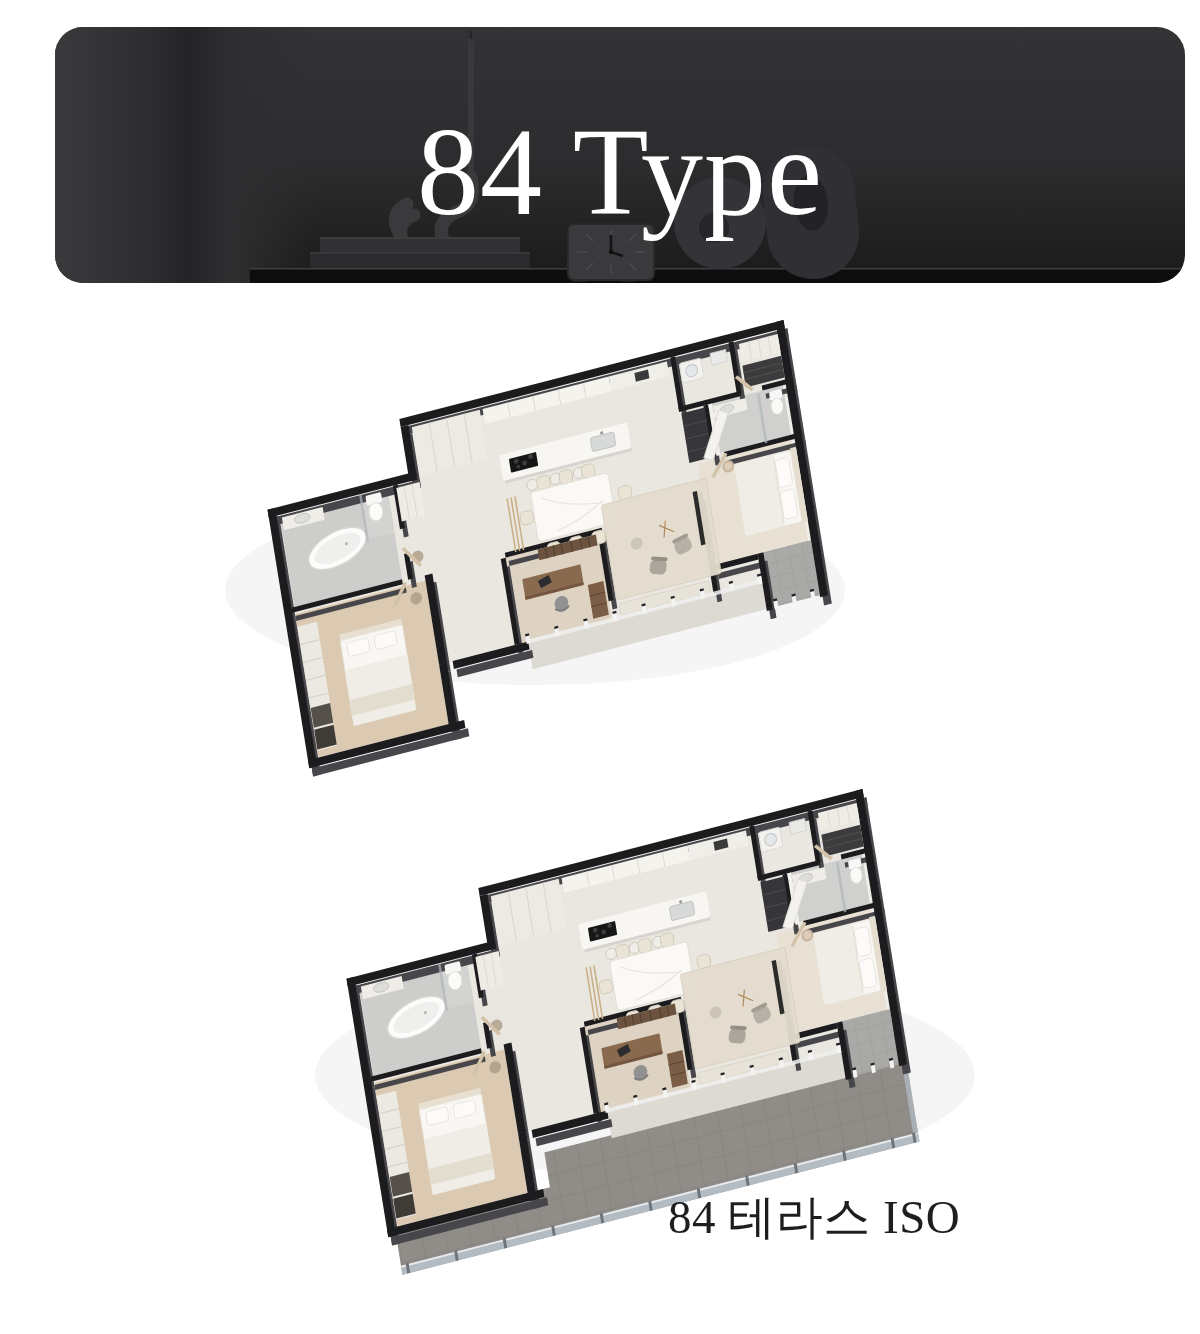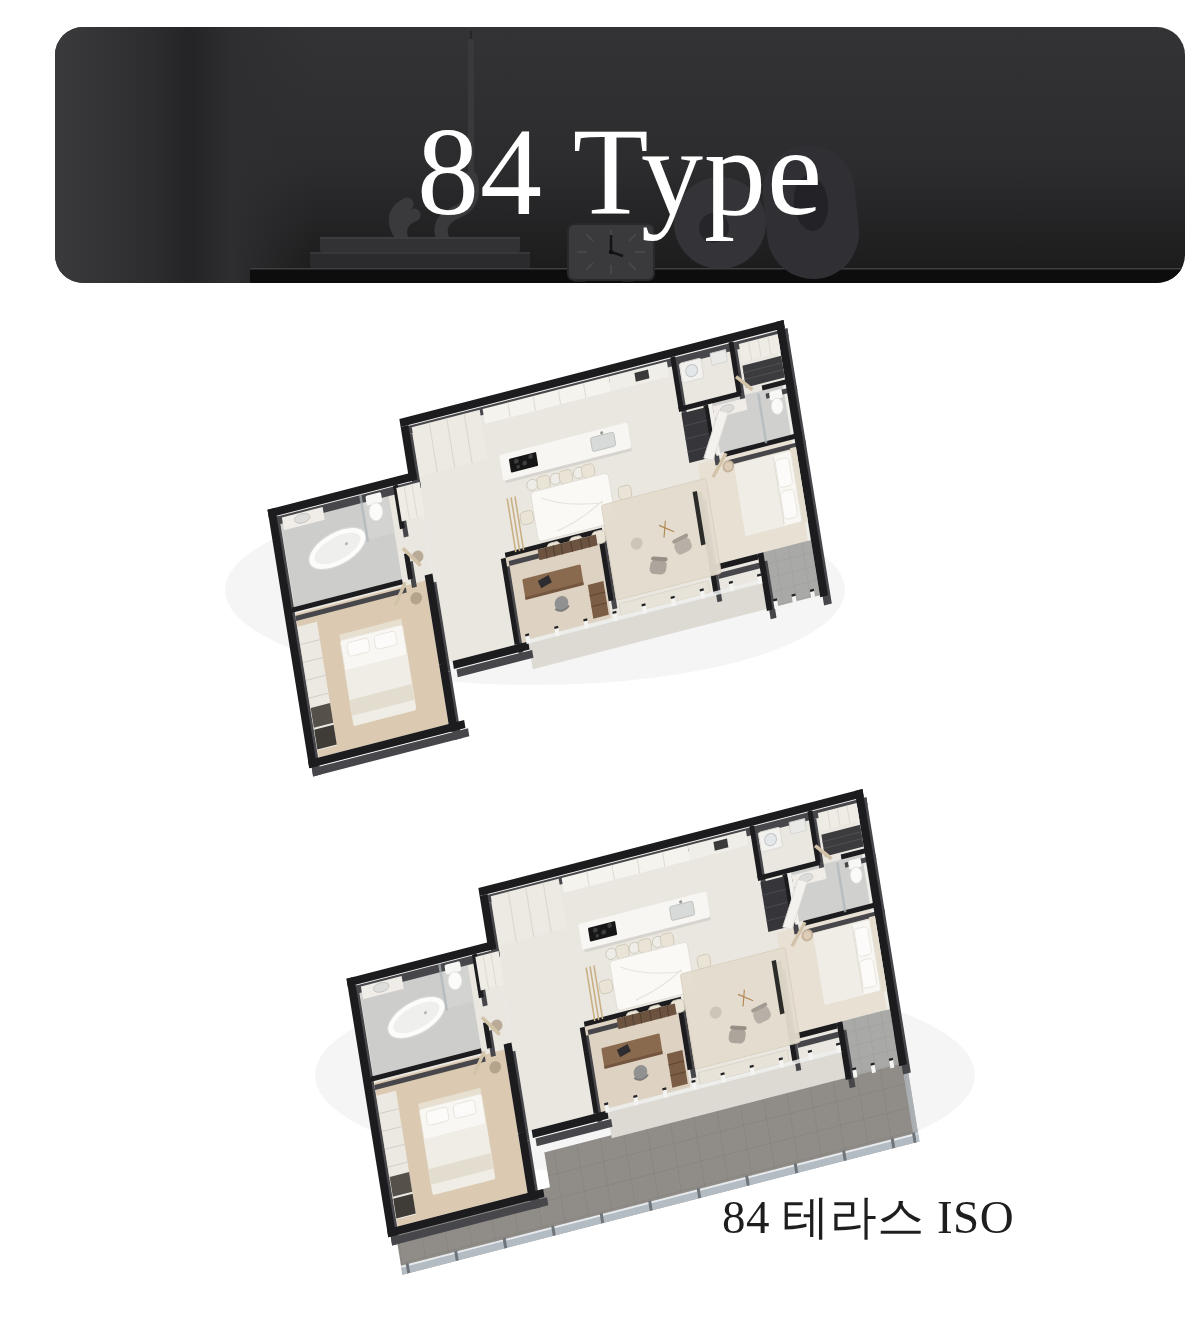--- a/index.html
+++ b/index.html
@@ -8,21 +8,21 @@
   
   .banner{position:absolute;left:35px;top:27px;width:1130px;height:256px;border-radius:28px;
           background:linear-gradient(180deg,#333335 0%,#2c2c2e 55%,#1a1a1b 100%);overflow:hidden;}
   .banner::before{content:"";position:absolute;inset:0;
           background:linear-gradient(90deg,#3a3a3c 0px,#343436 45px,#2d2d2f 95px,#242426 135px,#2e2e30 175px,rgba(0,0,0,0) 260px);}
   .banner-decor{position:absolute;inset:0;}
   .page-title{position:absolute;left:0;top:84px;width:100%;margin:0;text-align:center;
           font-size:124px;font-weight:400;line-height:1;color:#ffffff;letter-spacing:1px;}
   
   .plans-svg{position:absolute;left:0;top:0;width:1200px;height:1334px;}
-  .terrace-caption{position:absolute;left:648px;top:1190px;width:400px;text-align:center;
+  .terrace-caption{position:absolute;left:648px;top:1190px;width:400px;text-align:left;
           font-size:47px;line-height:1.15;color:#1e1e1e;letter-spacing:0.5px;}
 </style>
 </head>
 <body>
 
 <div class="page">
 
   <header class="banner">
     <svg class="banner-decor" viewBox="0 0 1130 256" width="1130" height="256">
 

